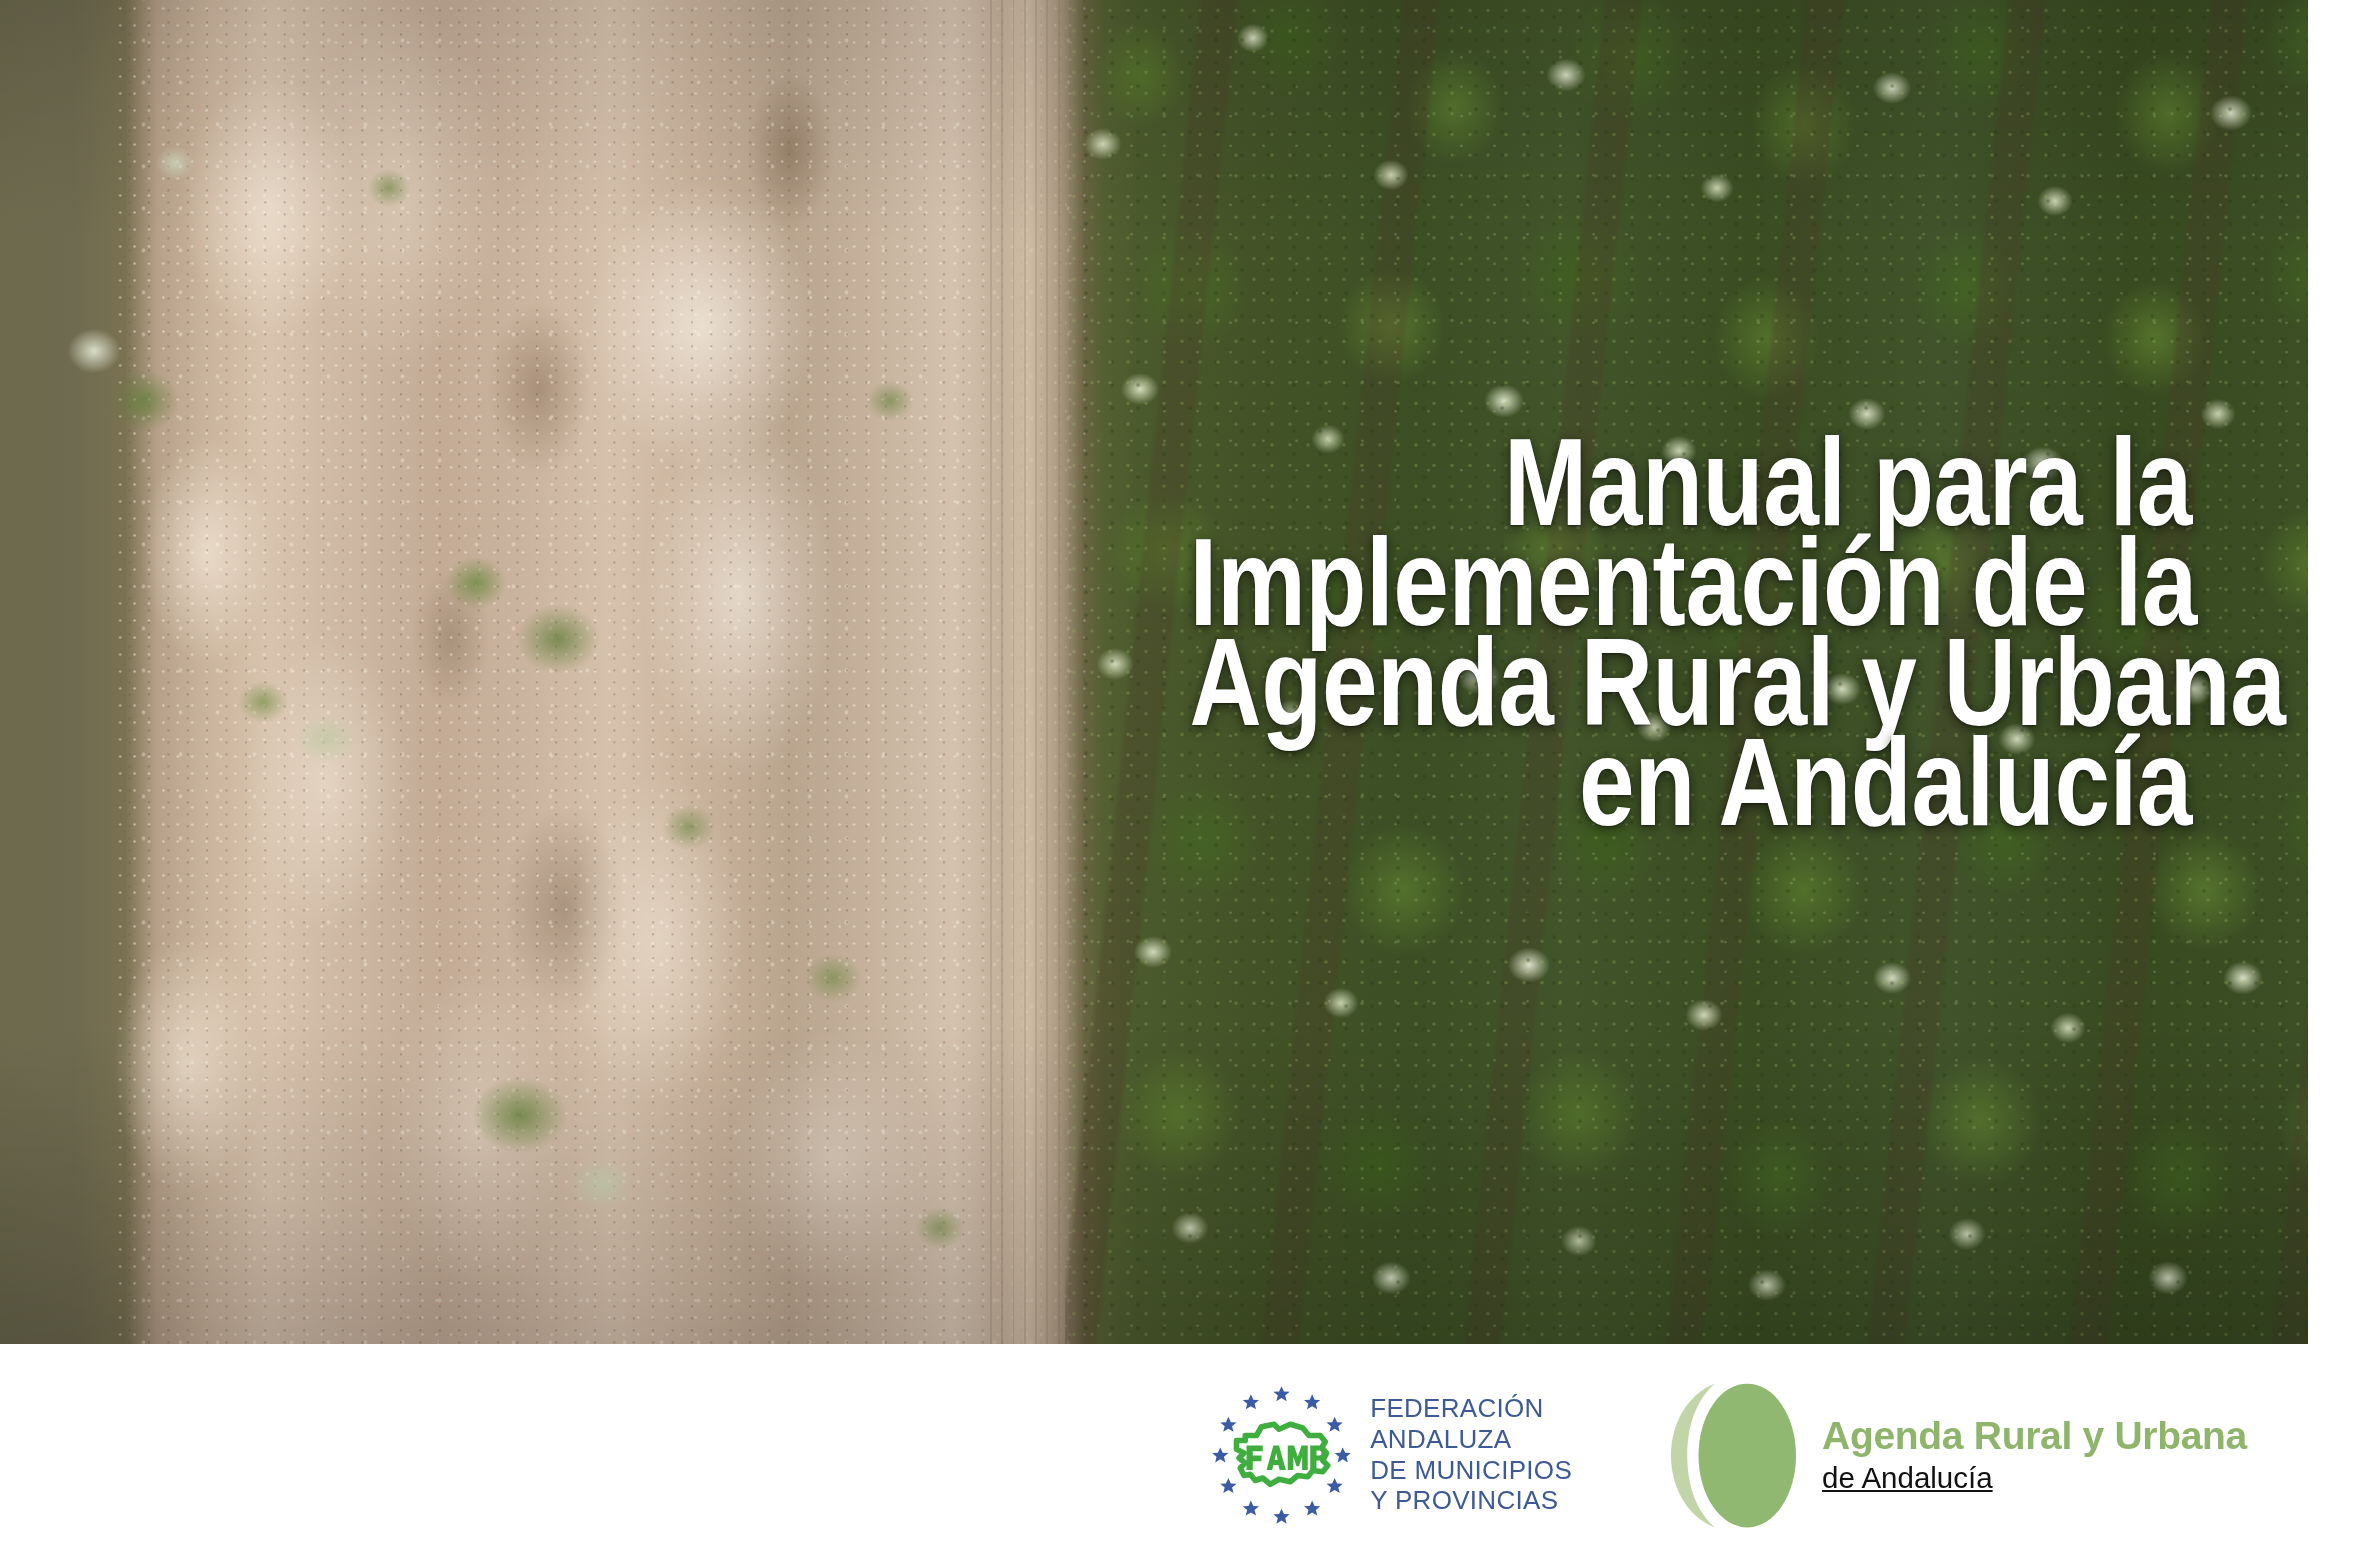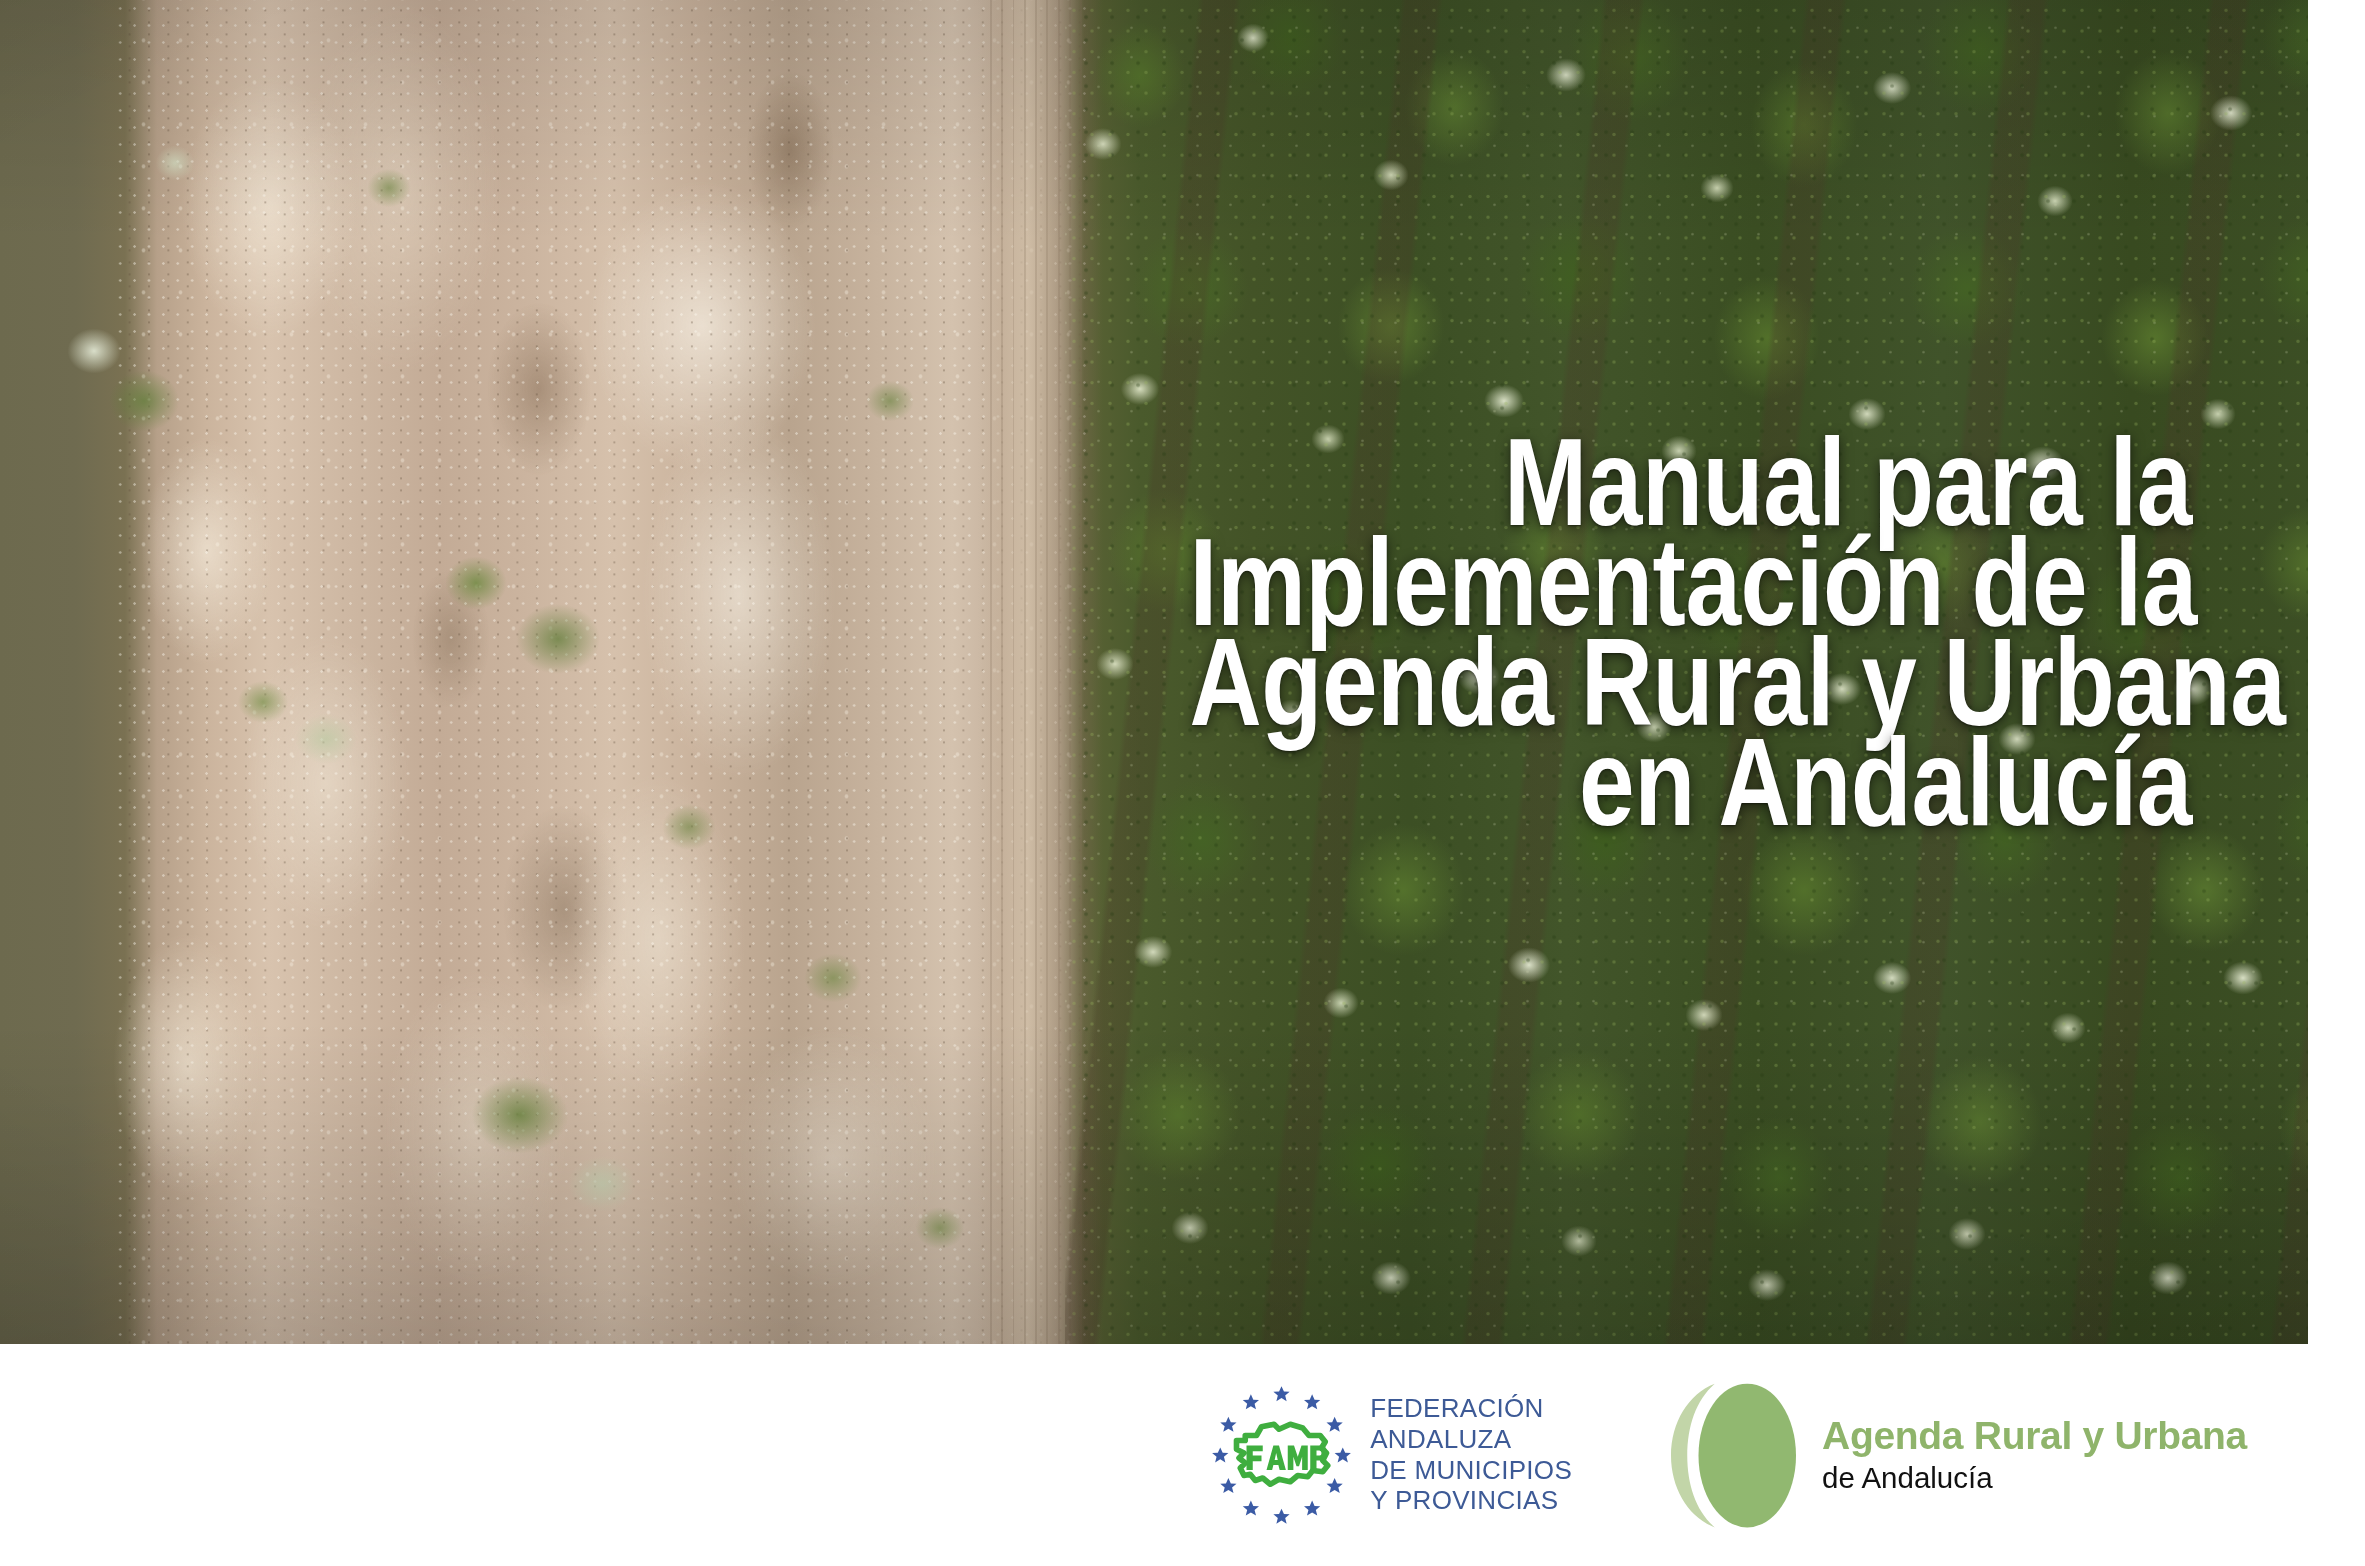--- a/index.html
+++ b/index.html
@@ -382,20 +382,21 @@
     white-space: nowrap;
     letter-spacing: -0.3px;
   }
   .comite-l3 {
     font-family: "Liberation Sans Narrow", "Liberation Sans", sans-serif;
     font-size: 29.5px;
     font-weight: 400;
     color: #111111;
     line-height: 1.3;
     white-space: nowrap;
+    text-decoration: underline;
   }
 </style>
 </head>
 <body>
 
 <div class="cover">
 
   <div class="photo">
     <div class="photo-base"></div>
     <div class="dry-mottle"></div>

